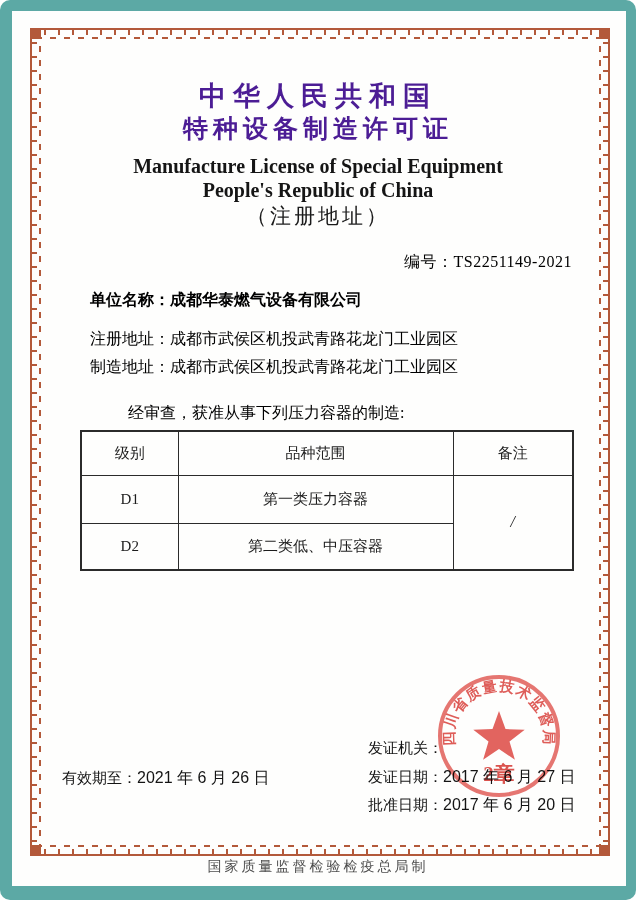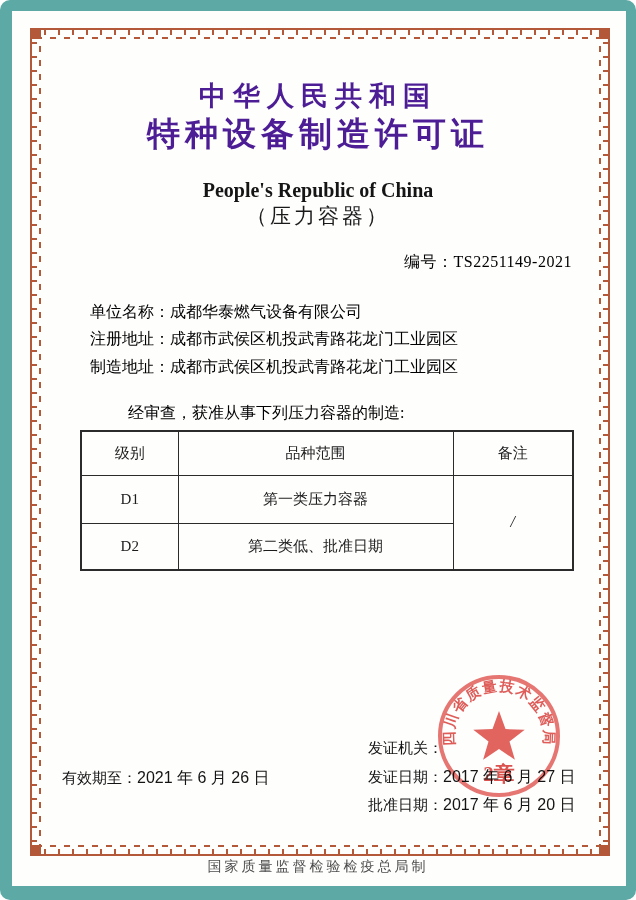--- a/index.html
+++ b/index.html
@@ -41,29 +41,29 @@
       repeating-linear-gradient(0deg,rgba(0,0,0,0) 0 6px,#B3593A 6px 12px,rgba(0,0,0,0) 12px 14px);
     background-size:2px 100%,7px 100%,2px 100%;
     background-position:9px 0,4px 0,0 0;
     background-repeat:no-repeat,repeat-y,repeat-y;}
   .corner{position:absolute;width:11px;height:11px;background:#B3593A;}
   .c-tl{left:0;top:0}.c-tr{right:0;top:0}.c-bl{left:0;bottom:0}.c-br{right:0;bottom:0}
 
   .t-center{position:absolute;left:0;width:100%;text-align:center;white-space:nowrap;}
   .cn-title{color:#4c1d95;font-weight:700;}
   .title-cn-1{top:78px;font-size:27px;letter-spacing:7px;}
-  .title-cn-2{top:112px;font-size:33px;letter-spacing:5px;}
+  .title-cn-2{top:112px;font-size:25px;letter-spacing:5px;}
   .title-en{font-weight:700;color:#151515;}
   .title-en-1{top:155px;font-size:20px;}
   .title-en-2{top:179px;font-size:20px;}
   .subtitle{top:202px;font-size:21px;letter-spacing:3px;color:#1a1a1a;}
 
   .txt{position:absolute;color:#000000;font-size:16px;white-space:nowrap;}
   .license-no{top:252px;left:404px;letter-spacing:0.5px;}
-  .field-1{top:302px;left:90px;}
+  .field-1{top:290px;left:90px;font-weight:bold;}
   .field-2{top:329px;left:90px;}
   .field-3{top:357px;left:90px;}
   .intro{top:403px;left:128px;}
 
   table.scope{position:absolute;left:80px;top:430px;width:492px;border-collapse:collapse;
     table-layout:fixed;font-size:15px;color:#1c1c1c;border:2px solid #2b2b2b;}
   table.scope th,table.scope td{border:1px solid #2b2b2b;text-align:center;font-weight:400;padding:12px;}
   tr.hdr{height:40px;} tr.r1{height:48px;} tr.r2{height:46px;}
   td.remark{font-style:italic;font-size:16px;}
 
@@ -91,22 +91,23 @@
     <div class="edge e-left"></div>
     <div class="edge e-right"></div>
     <div class="corner c-tl"></div>
     <div class="corner c-tr"></div>
     <div class="corner c-bl"></div>
     <div class="corner c-br"></div>
   </div>
 
   <div class="t-center cn-title title-cn-1">中华人民共和国</div>
   <div class="t-center cn-title title-cn-2">特种设备制造许可证</div>
+  <div class="t-center title-en title-en-1">Manufacture License of Special Equipment</div>
   <div class="t-center title-en title-en-2">People's Republic of China</div>
-  <div class="t-center subtitle">（压力容器）</div>
+  <div class="t-center subtitle">（注册地址）</div>
 
   <div class="txt license-no">
     <span>编号：</span><span>TS2251149-2021</span>
   </div>
 
   <div class="txt field-1">
     <span>单位名称：</span><span>成都华泰燃气设备有限公司</span>
   </div>
   <div class="txt field-3">
     <span>制造地址：</span><span>成都市武侯区机投武青路花龙门工业园区</span>
@@ -129,21 +130,21 @@
       <th>品种范围</th>
       <th>备注</th>
     </tr>
     <tr class="r1">
       <td>D1</td>
       <td>第一类压力容器</td>
       <td class="remark" rowspan="2">/</td>
     </tr>
     <tr class="r2">
       <td>D2</td>
-      <td>第二类低、批准日期</td>
+      <td>第二类低、中压容器</td>
     </tr>
   </tbody>
     </table>
 
   <div class="txt bl valid">
     <span>有效期至：</span><span class="num-sans">2021 年 6 月 26 日</span>
   </div>
 
   <div class="txt bl issuer">
     <span>发证机关：</span>

